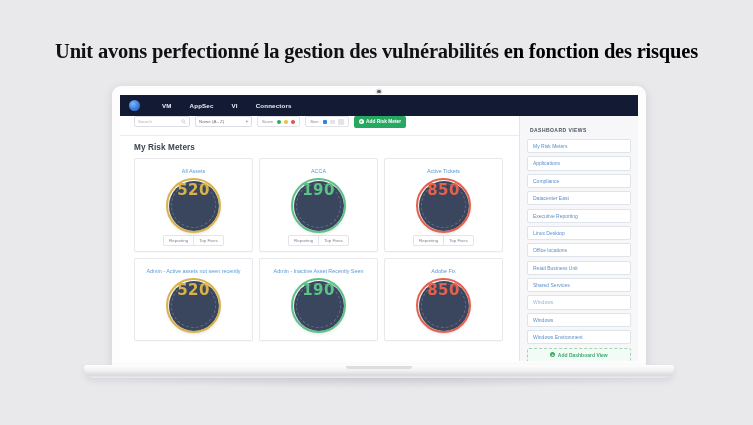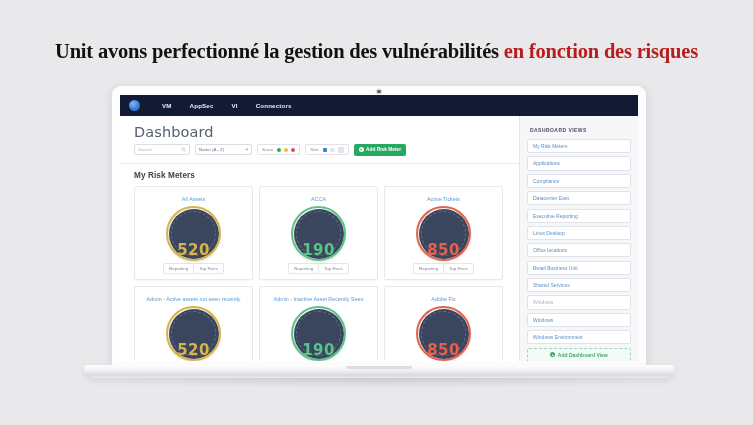--- a/index.html
+++ b/index.html
@@ -14,21 +14,21 @@
   #headline{
     position:absolute;left:0;top:40px;width:753px;
     text-align:center;
     font-family:"Liberation Serif", serif;
     font-weight:bold;
     font-size:20.5px;
     letter-spacing:-0.2px;
     white-space:nowrap;
     color:#111111;
   }
-  #headline .hl-accent{ color:#b91c1c; }
+  #headline .hl-accent{ color:#000000; }
 
   
   #laptop{
     position:absolute;left:84px;top:86px;width:590px;height:292px;
   }
   .lid{
     position:absolute;left:28px;top:0;width:534px;height:282px;
     background:#fdfdfd;
     border-radius:9px 9px 3px 3px;
     box-shadow:0 2px 10px rgba(40,40,60,.13);
@@ -140,21 +140,21 @@
   }
   .card-title{
     font-size:5.4px;color:#5b9bd5;text-align:center;line-height:7px;
     height:14px;display:flex;align-items:center;justify-content:center;
     padding:0 4px;
   }
   .gauge{
     width:50px;height:50px;border-radius:50%;
     position:relative;margin:2px 0 4px 0;
     background:#39465e;
-    display:flex;align-items:flex-end;justify-content:center;
+    display:flex;align-items:flex-start;justify-content:center;
     box-shadow:0 2px 4px rgba(40,45,65,.22);
   }
   .gauge .ring{
     position:absolute;left:-2.5px;top:-2.5px;right:-2.5px;bottom:-2.5px;
     border-radius:50%;
   }
   .gauge .ticks{
     position:absolute;left:2.5px;top:2.5px;right:2.5px;bottom:2.5px;
     border-radius:50%;border:1px dashed rgba(255,255,255,.22);
   }
@@ -213,21 +213,20 @@
           <div class="nav-item">AppSec</div>
           <div class="nav-item">VI</div>
           <div class="nav-item">Connectors</div>
         </div>
       </div>
 
       <div class="app-body">
 
         <div class="main-col">
 
-          <div class="page-title">Dashboard</div>
 
           <div class="toolbar">
 
             <div class="tb-search">
               <span class="ph">Search</span>
               <svg class="mag" viewBox="0 0 16 16">
                 <circle cx="6.6" cy="6.6" r="4.4" fill="none" stroke="#7c7c88" stroke-width="1.7"></circle>
                 <line x1="10" y1="10" x2="14" y2="14" stroke="#7c7c88" stroke-width="1.9" stroke-linecap="round"></line>
               </svg>
             </div>

